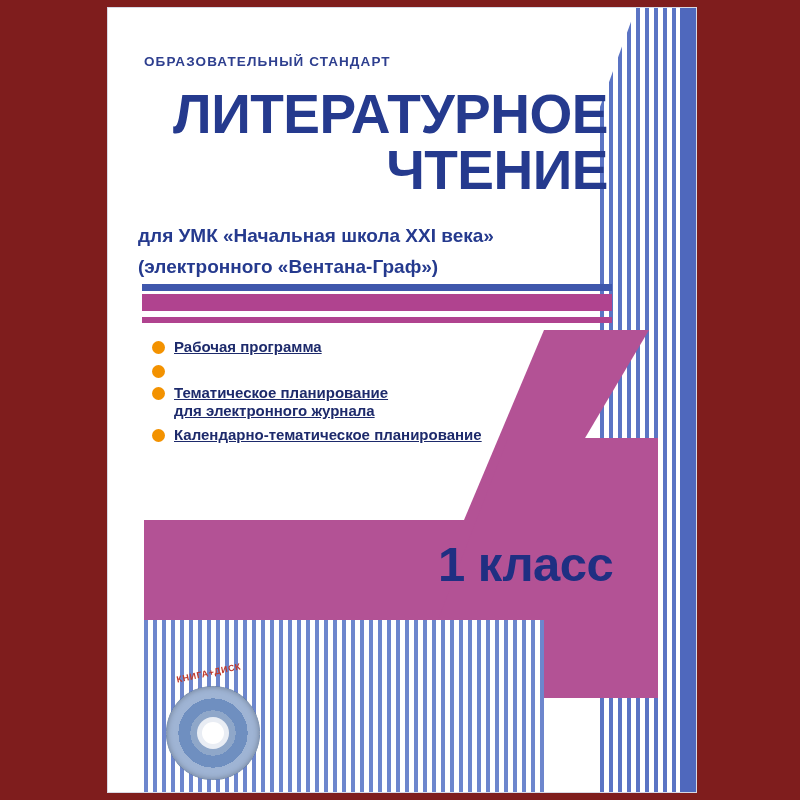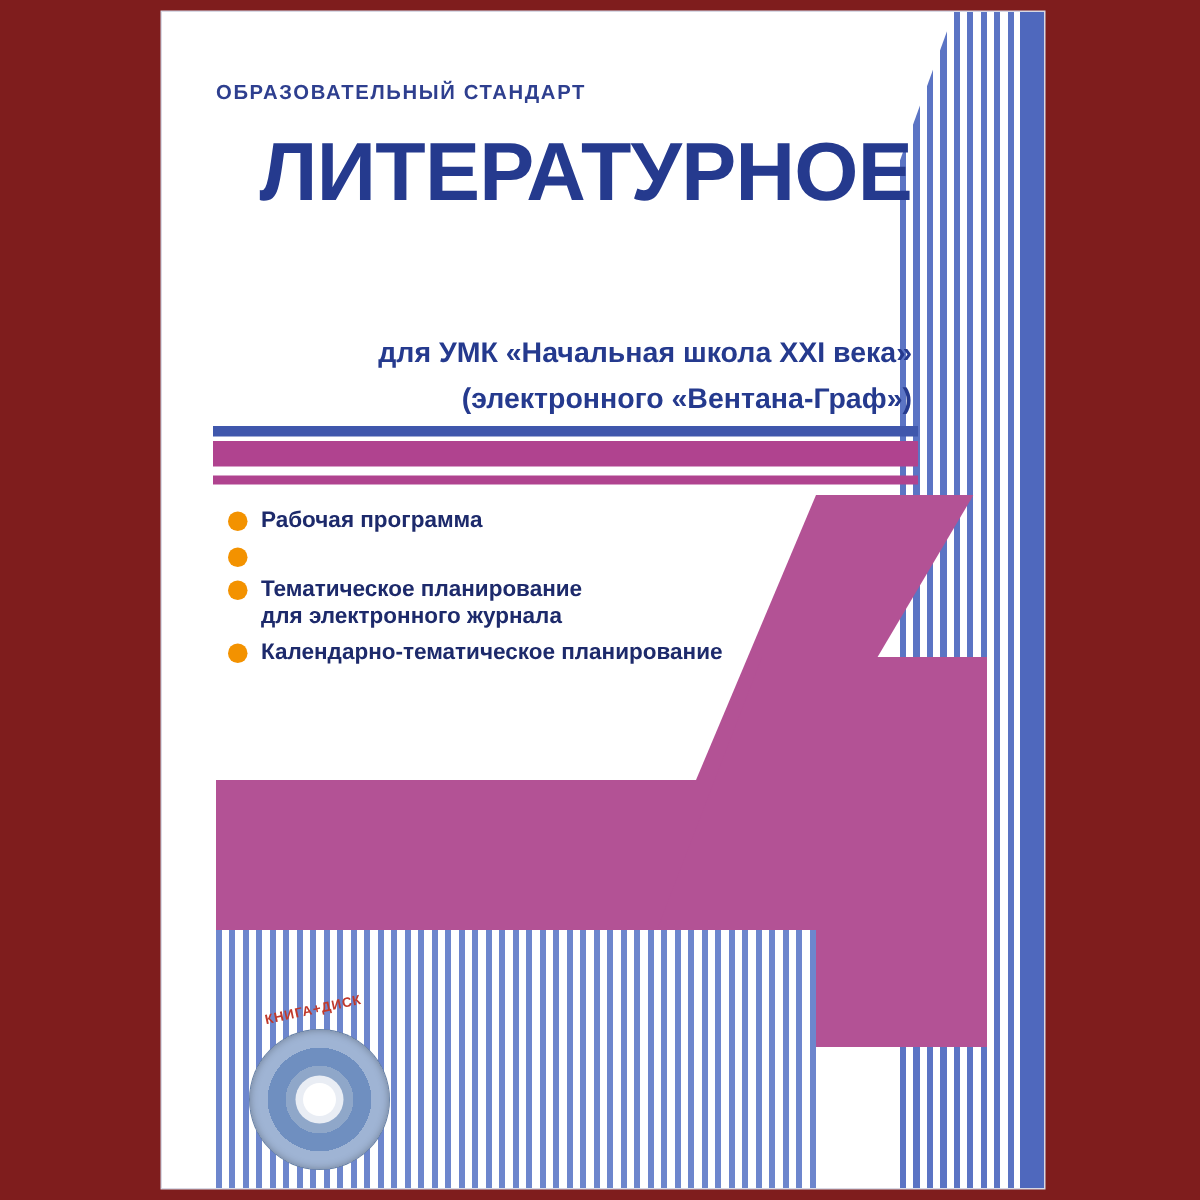--- a/index.html
+++ b/index.html
@@ -157,21 +157,21 @@
     font-weight: bold;
     color: #253a8e;
     letter-spacing: -0.5px;
   }
   .title-main .l2 { display:block; }
   .subtitle {
     position: absolute;
     left: 30px;
     top: 212px;
     width: 470px;
-    text-align: right;
+    text-align: left;
     font-size: 19px;
     line-height: 31px;
     font-weight: bold;
     color: #253a8e;
   }
   .subtitle span { display:block; }
 
   .bullets {
     position: absolute;
     left: 44px;
@@ -190,20 +190,21 @@
     border-radius: 50%;
     background: #f39200;
     margin-top: 3px;
     margin-right: 9px;
   }
   .bullet-text {
     font-size: 15px;
     line-height: 18px;
     font-weight: bold;
     color: #1d2a6b;
+    text-decoration: underline;
   }
   .grade {
     position: absolute;
     left: 330px;
     top: 528px;
     font-size: 49px;
     font-weight: bold;
     color: #1f2f82;
     letter-spacing: -0.5px;
   }
@@ -273,20 +274,21 @@
 
     <div class="magenta-shape"></div>
     <div class="magenta-shape-2"></div>
     <div class="white-plate"></div>
     <div class="stripes-bottom"></div>
 
     <div class="std-label">ОБРАЗОВАТЕЛЬНЫЙ СТАНДАРТ</div>
 
     <div class="title-main">
       <span class="l1">ЛИТЕРАТУРНОЕ</span>
+      <span class="l2">ЧТЕНИЕ</span>
     </div>
 
     <div class="subtitle">
       <span>для УМК «Начальная школа XXI века»</span>
       <span>(электронного «Вентана-Граф»)</span>
     </div>
 
     <div class="bullets">
       <div class="bullet-row">
         <span class="bullet-dot"></span>
@@ -299,20 +301,21 @@
         <span class="bullet-dot"></span>
         <span class="bullet-text" style="white-space: pre-line;">Тематическое планирование
 для электронного журнала</span>
       </div>
       <div class="bullet-row">
         <span class="bullet-dot"></span>
         <span class="bullet-text">Календарно-тематическое планирование</span>
       </div>
     </div>
 
+    <div class="grade">1 класс</div>
 
     <div class="cd-wrap">
       <div class="cd-label">КНИГА+ДИСК</div>
       <div class="cd">
         <div class="cd-hole"></div>
       </div>
     </div>
 
   </div>
 </div>

